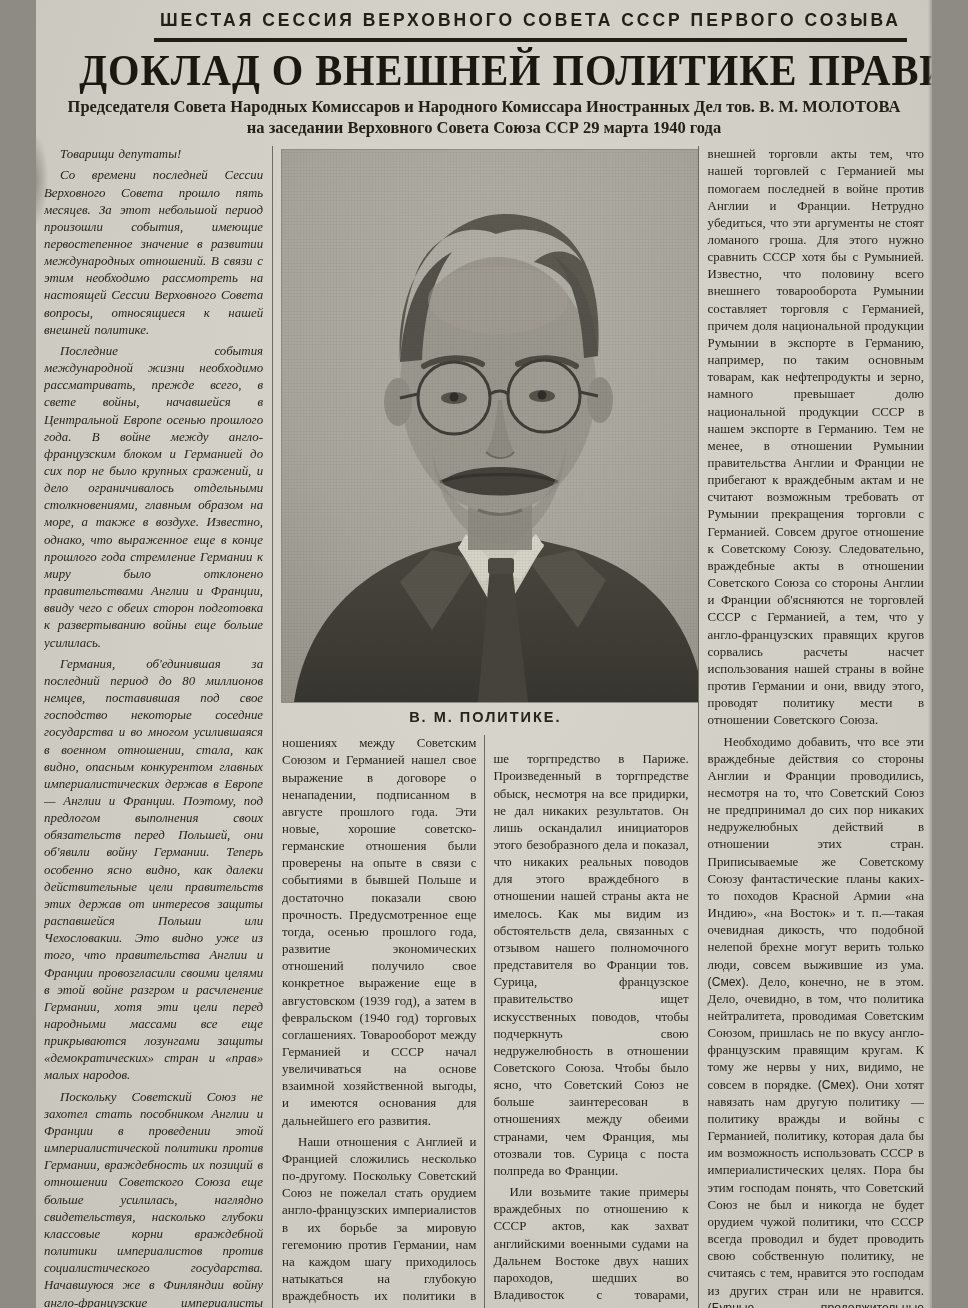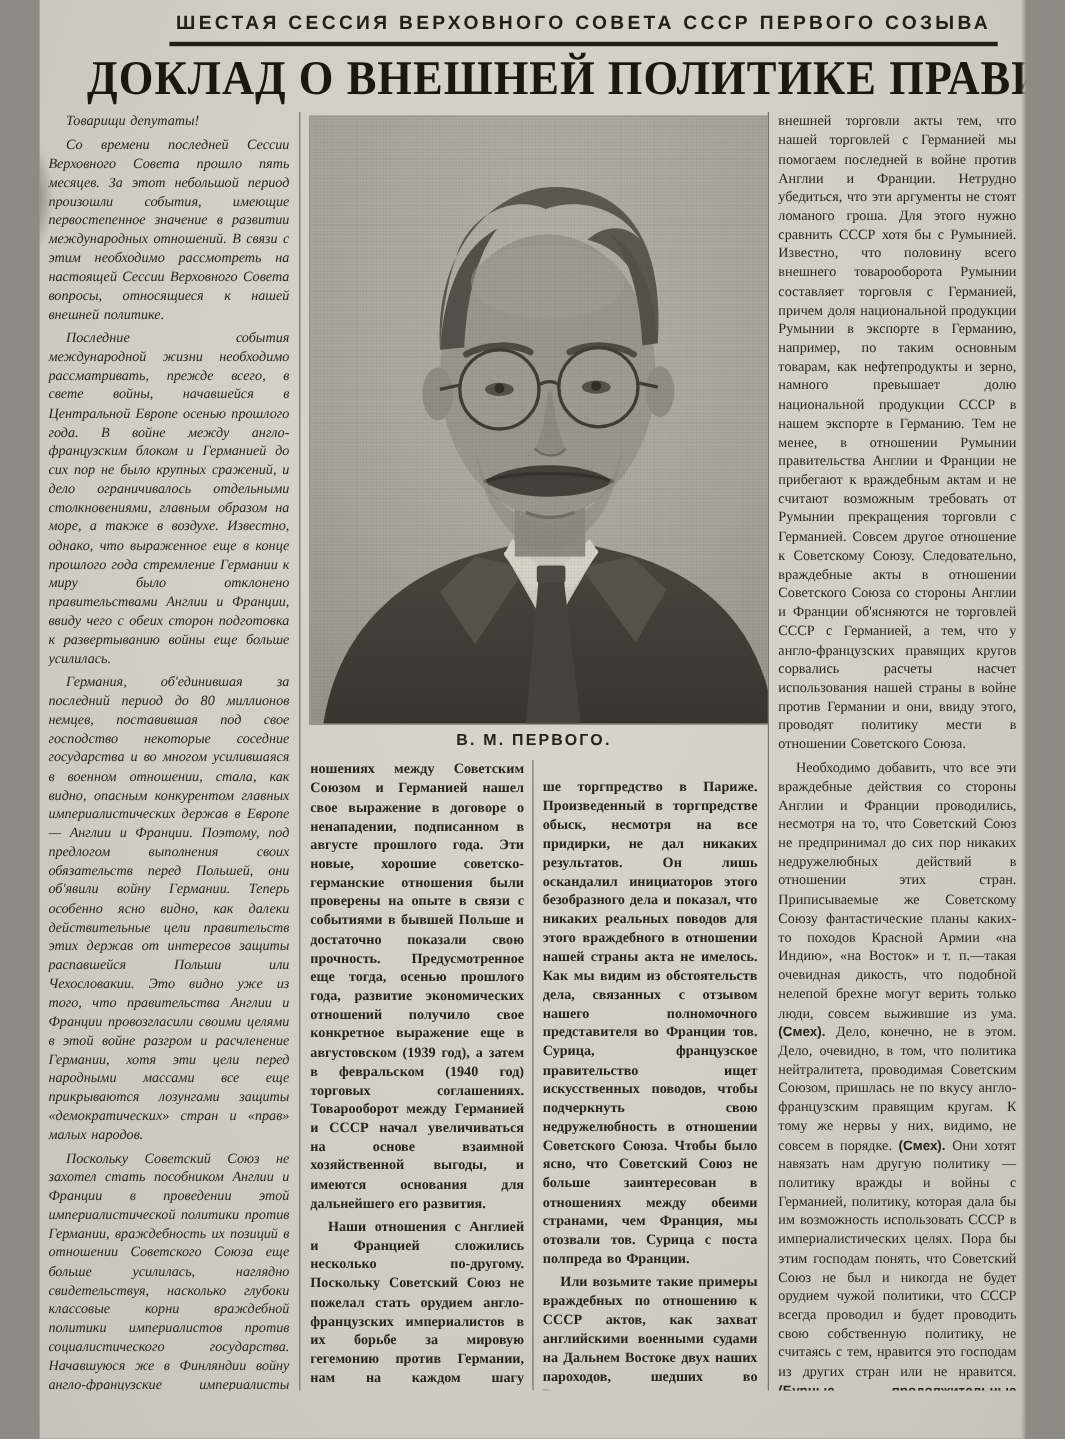--- a/index.html
+++ b/index.html
@@ -71,47 +71,51 @@
     position:absolute;inset:0;
     background:repeating-linear-gradient(0deg, rgba(60,57,50,.05) 0 1px, transparent 1px 3px),
                repeating-linear-gradient(90deg, rgba(60,57,50,.04) 0 1px, transparent 1px 3px);
     pointer-events:none;
   }
   .photo-caption{
     text-align:center;margin:7px 0 10px 0;
     font-family:"Liberation Sans", sans-serif;
     font-weight:bold;font-size:14.5px;letter-spacing:2px;color:#26231c;
   }
-  .mid-cols{display:flex;flex:1;overflow:hidden;font-weight:bold;}
+  .mid-cols{display:flex;flex:1;overflow:hidden;}
   .mid-col2{width:225px;box-sizing:border-box;padding-right:8px;border-right:1px solid #6d6a61;overflow:hidden;}
   .mid-col3{width:225px;box-sizing:border-box;padding-left:8px;overflow:hidden;margin-top:16px;}
   .coltext p{
     margin:0;padding:0;
     font-size:12.9px;line-height:17.15px;
     text-align:justify;text-indent:16px;
     word-spacing:1px;
   }
   .coltext p.no-indent{text-indent:0;}
   .coltext p + p{margin-top:4px;}
   .coltext .bold{
     font-family:"Liberation Sans", sans-serif;
-    font-weight:bold;font-size:12.2px;
+    font-weight:normal;font-size:12.2px;
   }
 </style>
 </head>
 <body>
 
 <div class="page">
 
   <div class="masthead-wrap">
     <span class="masthead">ШЕСТАЯ СЕССИЯ ВЕРХОВНОГО СОВЕТА СССР ПЕРВОГО СОЗЫВА</span>
   </div>
 
   <div class="title">ДОКЛАД О ВНЕШНЕЙ ПОЛИТИКЕ ПРАВИТЕЛЬСТВА</div>
 
+  <div class="subtitle">
+    <div class="line1">Председателя Совета Народных Комиссаров и Народного Комиссара Иностранных Дел тов. В. М. МОЛОТОВА</div>
+    <div class="line2">на заседании Верховного Совета Союза ССР 29 марта 1940 года</div>
+  </div>
 
   <div class="body">
 
     <div class="col-left coltext">
         <p><span>Товарищи депутаты!</span></p>
         <p><span>Со времени последней Сессии Верховного Совета прошло пять месяцев. За этот небольшой период произошли события, имеющие первостепенное значение в развитии международных отношений. В связи с этим необходимо рассмотреть на настоящей Сессии Верховного Совета вопросы, относящиеся к нашей внешней политике.</span></p>
         <p><span>Последние события международной жизни необходимо рассматривать, прежде всего, в свете войны, начавшейся в Центральной Европе осенью прошлого года. В войне между англо-французским блоком и Германией до сих пор не было крупных сражений, и дело ограничивалось отдельными столкновениями, главным образом на море, а также в воздухе. Известно, однако, что выраженное еще в конце прошлого года стремление Германии к миру было отклонено правительствами Англии и Франции, ввиду чего с обеих сторон подготовка к развертыванию войны еще больше усилилась.</span></p>
         <p><span>Германия, об'единившая за последний период до 80 миллионов немцев, поставившая под свое господство некоторые соседние государства и во многом усилившаяся в военном отношении, стала, как видно, опасным конкурентом главных империалистических держав в Европе — Англии и Франции. Поэтому, под предлогом выполнения своих обязательств перед Польшей, они об'явили войну Германии. Теперь особенно ясно видно, как далеки действительные цели правительств этих держав от интересов защиты распавшейся Польши или Чехословакии. Это видно уже из того, что правительства Англии и Франции провозгласили своими целями в этой войне разгром и расчленение Германии, хотя эти цели перед народными массами все еще прикрываются лозунгами защиты «демократических» стран и «прав» малых народов.</span></p>
         <p><span>Поскольку Советский Союз не захотел стать пособником Англии и Франции в проведении этой империалистической политики против Германии, враждебность их позиций в отношении Советского Союза еще больше усилилась, наглядно свидетельствуя, насколько глубоки классовые корни враждебной политики империалистов против социалистического государства. Начавшуюся же в Финляндии войну англо-французские империалисты готовы были сделать отправным пунктом для войны против СССР, с использованием в этих целях не только самой Финляндии, но и скандинавских стран—Швеции и Норвегии.</span></p>
       </div>
@@ -177,21 +181,21 @@
 
           <path d="M158,332 C184,312 250,312 276,332 C250,350 184,350 158,332 Z" fill="#43413a"></path>
           <path d="M158,332 C184,322 250,322 276,332" stroke="#35332d" stroke-width="3" fill="none"></path>
 
           <path d="M196,360 C212,366 226,366 240,360" stroke="#716e65" stroke-width="3" fill="none"></path>
 
           <path d="M150,300 C158,344 184,368 216,370 C250,368 276,342 284,298 C280,350 252,392 216,394 C182,392 154,350 150,300 Z" fill="#8b8880" opacity="0.55"></path>
         </svg>
         <div class="grain"></div>
       </div>
-      <div class="photo-caption">В. М. ПЕРВОГО.</div>
+      <div class="photo-caption">В. М. ПОЛИТИКЕ.</div>
       <div class="mid-cols">
         <div class="mid-col2 coltext">
             <p class="no-indent"><span>ношениях между Советским Союзом и Германией нашел свое выражение в договоре о ненападении, подписанном в августе прошлого года. Эти новые, хорошие советско-германские отношения были проверены на опыте в связи с событиями в бывшей Польше и достаточно показали свою прочность. Предусмотренное еще тогда, осенью прошлого года, развитие экономических отношений получило свое конкретное выражение еще в августовском (1939 год), а затем в февральском (1940 год) торговых соглашениях. Товарооборот между Германией и СССР начал увеличиваться на основе взаимной хозяйственной выгоды, и имеются основания для дальнейшего его развития.</span></p>
             <p><span>Наши отношения с Англией и Францией сложились несколько по-другому. Поскольку Советский Союз не пожелал стать орудием англо-французских империалистов в их борьбе за мировую гегемонию против Германии, нам на каждом шагу приходилось натыкаться на глубокую враждебность их политики в отношении нашей страны. Наиболее далеко дело зашло в финляндском вопросе, на чем я остановлюсь позже. Но и других фактов враждебности в французской и английской политике в отношении СССР за последние месяцы было немало.</span></p>
           </div>
         <div class="mid-col3 coltext">
             <p class="no-indent"><span>ше торгпредство в Париже. Произведенный в торгпредстве обыск, несмотря на все придирки, не дал никаких результатов. Он лишь оскандалил инициаторов этого безобразного дела и показал, что никаких реальных поводов для этого враждебного в отношении нашей страны акта не имелось. Как мы видим из обстоятельств дела, связанных с отзывом нашего полномочного представителя во Франции тов. Сурица, французское правительство ищет искусственных поводов, чтобы подчеркнуть свою недружелюбность в отношении Советского Союза. Чтобы было ясно, что Советский Союз не больше заинтересован в отношениях между обеими странами, чем Франция, мы отозвали тов. Сурица с поста полпреда во Франции.</span></p>
             <p><span>Или возьмите такие примеры враждебных по отношению к СССР актов, как захват английскими военными судами на Дальнем Востоке двух наших пароходов, шедших во Владивосток с товарами, закупленными нами в Америке и Китае. Если добавить к этому такие факты, как отказ от выполнения наших старых заказов на промышленное оборудование в Англии, наложение ареста на денежные суммы торгпредства во Франции и многие другие, то враждебность действий английских и французских властей в отношении Советского Союза будет видна еще больше.</span></p>
           </div>
       </div>

